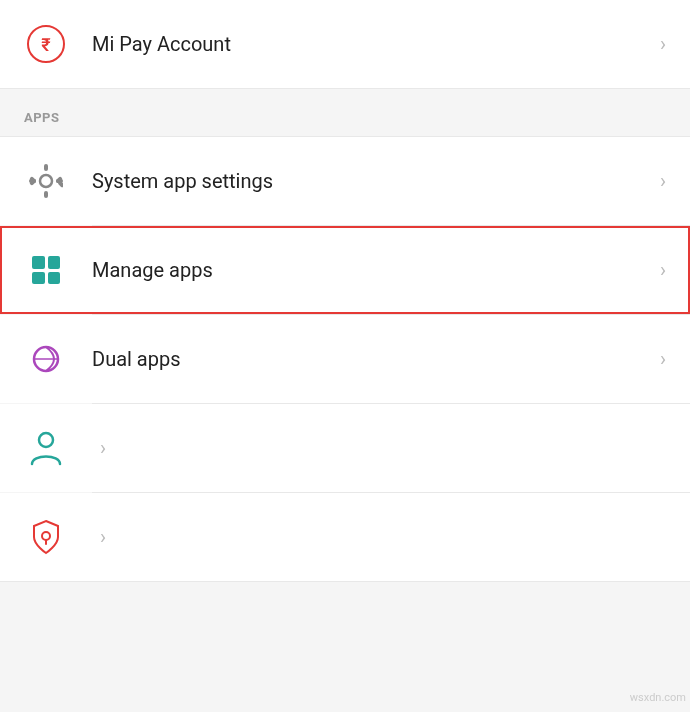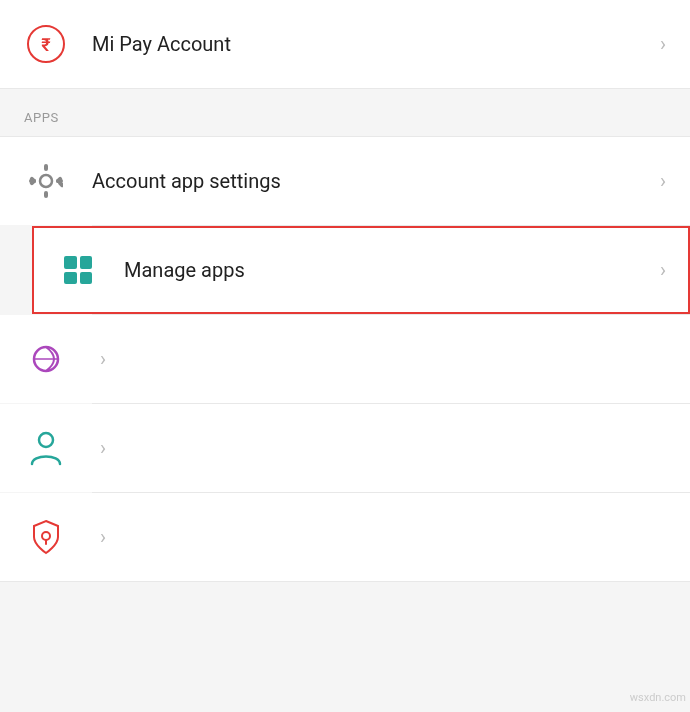--- a/index.html
+++ b/index.html
@@ -71,32 +71,31 @@
 
     
     .section-header {
       padding: 18px 24px 10px 24px;
       background: #f5f5f5;
     }
 
     .section-header-text {
       font-size: 13px;
       color: #999999;
-      font-weight: 400;
+      font-weight: 700;
       letter-spacing: 0.5px;
       text-transform: uppercase;
     }
 
     
     .list-item.highlighted {
       background: #ffffff;
       outline: 2.5px solid #e53935;
       outline-offset: -2px;
       z-index: 1;
-      margin-left: 32px;
     }
 
     
     .mi-pay-icon {
       width: 38px;
       height: 38px;
       border-radius: 50%;
       border: 2px solid #e53935;
       display: flex;
       align-items: center;
@@ -167,21 +166,21 @@
             <rect x="10" y="-2" width="7" height="4" rx="2"></rect>
             <rect x="-17" y="-2" width="7" height="4" rx="2"></rect>
             <rect x="6.5" y="-13.5" width="4" height="7" rx="2" transform="rotate(45)"></rect>
             <rect x="-10.5" y="6.5" width="4" height="7" rx="2" transform="rotate(45)"></rect>
             <rect x="6.5" y="9.5" width="4" height="7" rx="2" transform="rotate(-45)"></rect>
             <rect x="-10.5" y="-13.5" width="4" height="7" rx="2" transform="rotate(-45)"></rect>
           </g>
         </g>
       </svg>
     </div>
-    <span class="item-text">Account app settings</span>
+    <span class="item-text">System app settings</span>
     <span class="chevron">›</span>
   </div>
 
   <div class="divider-inset"></div>
 
   <div class="list-item highlighted">
     <div class="item-icon">
       <div class="grid-icon">
         <div class="grid-cell"></div>
         <div class="grid-cell"></div>
@@ -197,20 +196,21 @@
 
   <div class="list-item">
     <div class="item-icon">
       <svg width="36" height="36" viewBox="0 0 36 36" fill="none">
         <circle cx="18" cy="18" r="12" stroke="#ab47bc" stroke-width="2.5" fill="none"></circle>
         <path d="M18 6 Q26 12 26 18 Q26 24 18 30" stroke="#ab47bc" stroke-width="2" fill="none"></path>
         <path d="M18 6 Q10 12 10 18 Q10 24 18 30" stroke="none" fill="none"></path>
         <line x1="6" y1="18" x2="30" y2="18" stroke="#ab47bc" stroke-width="1.5"></line>
       </svg>
     </div>
+    <span class="item-text">Dual apps</span>
     <span class="chevron">›</span>
   </div>
 
   <div class="divider-inset"></div>
 
   <div class="list-item">
     <div class="item-icon">
       <svg width="36" height="40" viewBox="0 0 36 40" fill="none">
         <circle cx="18" cy="12" r="7" stroke="#26a69a" stroke-width="2.5" fill="none"></circle>
         <path d="M4 36 C4 26 32 26 32 36" stroke="#26a69a" stroke-width="2.5" fill="none" stroke-linecap="round"></path>

